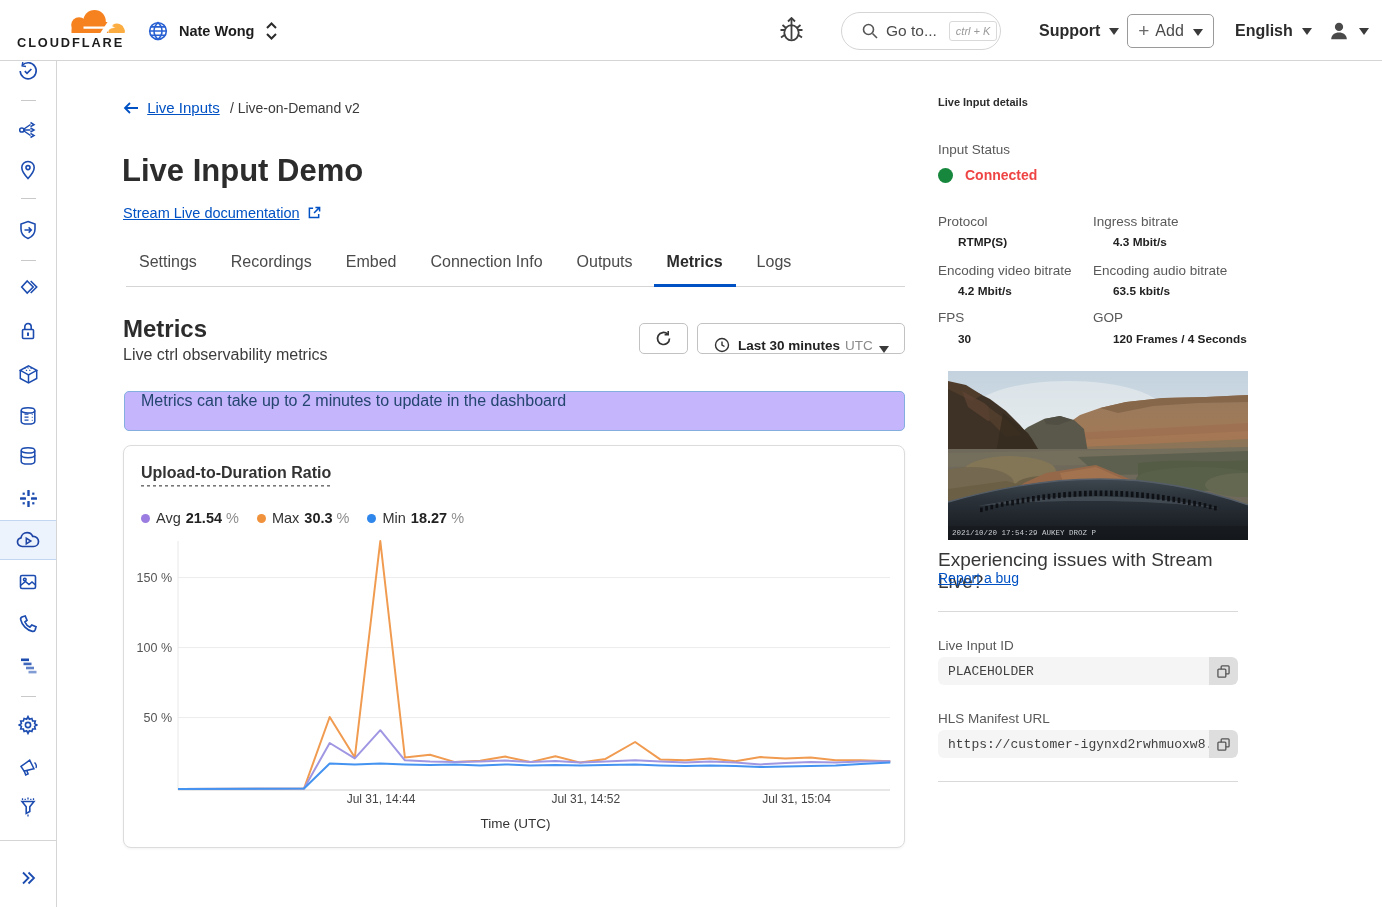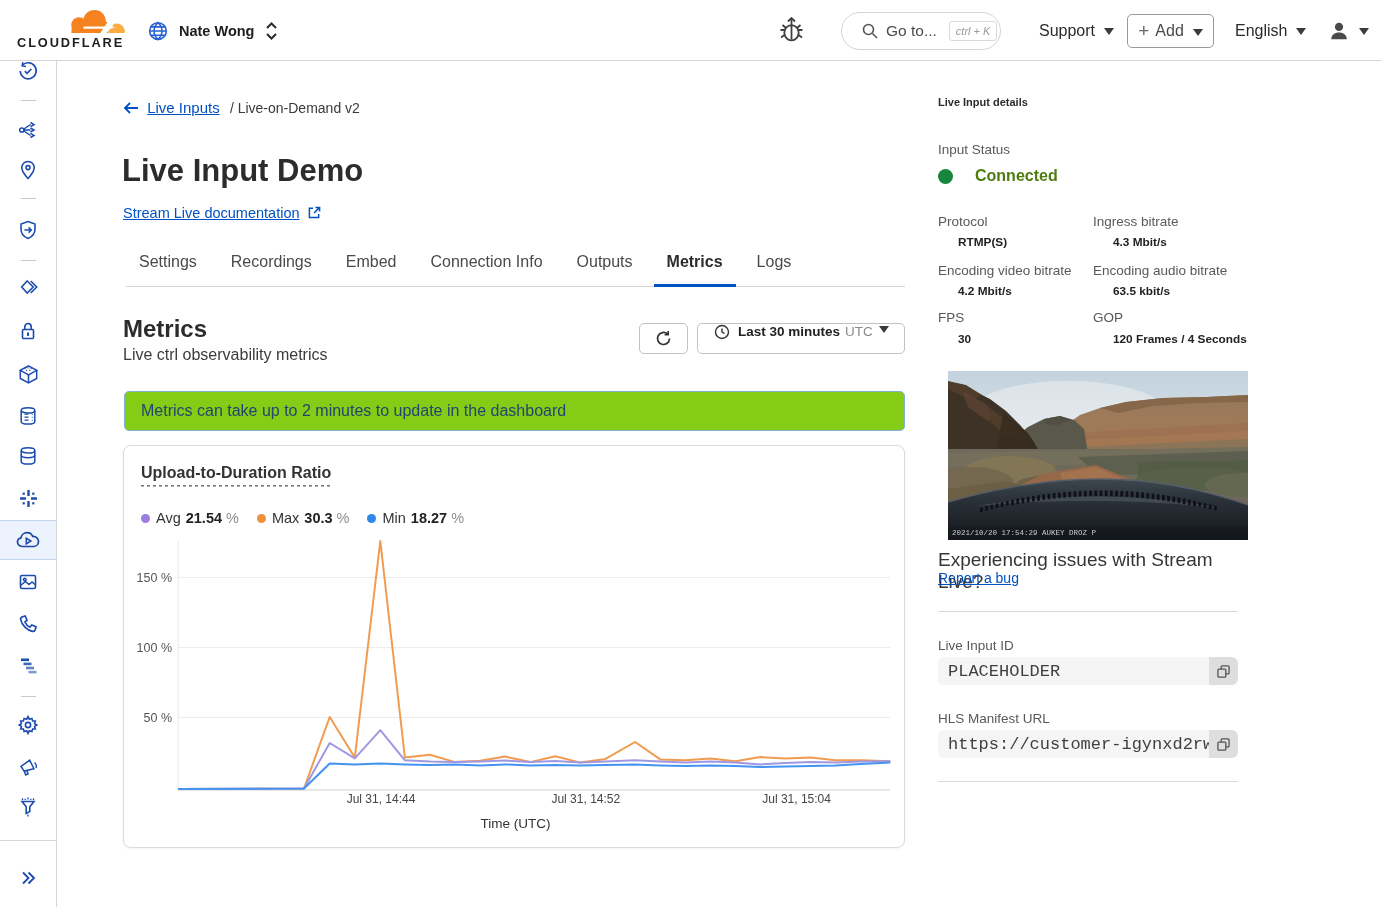--- a/index.html
+++ b/index.html
@@ -13,21 +13,21 @@
 #logo { position:absolute; left:16px; top:9px; }
 #acct { position:absolute; left:148px; top:21px; display:flex; align-items:center; }
 #acct .name { margin-left:11px; font-size:14.5px; font-weight:700; color:#1d1d1d; }
 #bugicon { position:absolute; left:778px; top:17px; }
 #search { position:absolute; left:841px; top:12px; width:160px; height:38px;
   border:1px solid #d5d5d5; border-radius:19px; display:flex; align-items:center; }
 #search .q { margin-left:20px; }
 #search .goto { margin-left:8px; font-size:15.5px; color:#4a4a4a; }
 #search .kbd { margin-left:12px; border:1px solid #d9d9d9; border-radius:3px; color:#9a9a9a;
   font-size:11px; padding:3px 6px;font-style:italic; }
-.navitem { position:absolute; top:0; height:61px; display:flex; align-items:center; font-size:16px; color:#2b2b2b; }
+.navitem { position:absolute; top:0; height:61px; display:flex; align-items:center; font-size:16px; color:#2b2b2b;font-weight:bold; }
 .caret { width:0; height:0; border-left:5.5px solid transparent; border-right:5.5px solid transparent;
   border-top:7px solid #3a3a3a; margin-left:9px; margin-top:2px; }
 #addbtn { position:absolute; left:1127px; top:14px; width:87px; height:34px; border:1px solid #9a9a9a;
   border-radius:5px; display:flex; align-items:center; justify-content:center; font-size:16px; color:#4a4a4a; }
 #addbtn .plus { font-size:19px; color:#6a6a6a; margin-right:6px; font-weight:400; }
 
 
 #side { position:absolute; left:0; top:61px; width:57px; height:846px; background:#fff;
   border-right:1px solid #d5d5d5; }
 .sicon { position:absolute; left:0; width:56px; display:flex; justify-content:center; }
@@ -45,25 +45,25 @@
 #tabs { position:absolute; left:126px; top:253px; width:779px; height:34px; border-bottom:1px solid #d5d5d5;
   display:flex; }
 #tabs .tab { padding:0 13px; margin-right:8px; font-size:16px; color:#4a4a4a; height:34px; }
 #tabs .tab.active { color:#2c2c2c; font-weight:700; border-bottom:3px solid #0051c3; }
 #mhead { position:absolute; left:123px; top:315px; }
 #mhead h2 { font-size:24px; font-weight:700; color:#2c2c2c; }
 #mhead .sub { margin-top:3px; font-size:16px; color:#3c3c3c; }
 #refresh { position:absolute; left:639px; top:323px; width:49px; height:31px; border:1px solid #c2c2c2;
   border-radius:5px; display:flex; align-items:center; justify-content:center; background:#fff; }
 #timesel { position:absolute; left:697px; top:323px; width:208px; height:31px; border:1px solid #c2c2c2;
-  border-radius:5px; display:flex; align-items:flex-start; background:#fff; font-size:13.5px; color:#222; white-space:nowrap; }
+  border-radius:5px; display:flex; align-items:flex-end; background:#fff; font-size:13.5px; color:#222; white-space:nowrap; }
 #timesel .bold { font-weight:700; margin-left:8px; }
 #timesel .utc { color:#8a8a8a; margin-left:5px; }
-#banner { position:absolute; left:124px; top:391px; width:781px; height:40px; background:#84cc16;
-  border:1px solid #84aede; border-radius:5px; display:flex; align-items:center; }
+#banner { position:absolute; left:124px; top:391px; width:781px; height:40px; background:#c4b5fd;
+  border:1px solid #84aede; border-radius:5px; display:flex; }
 #banner span { margin-left:16px; font-size:16px; color:#24456e; }
 
 
 #card { position:absolute; left:123px; top:445px; width:782px; height:403px; background:#fff;
   border:1px solid #dcdcdc; border-radius:8px; box-shadow:0 1px 3px rgba(0,0,0,0.05); }
 #ctitle { position:absolute; left:17px; top:18px; font-size:16px; font-weight:700; color:#333;
   padding-bottom:5px; background-image:repeating-linear-gradient(90deg,#777 0 3px,transparent 3px 6px);
   background-size:100% 1.6px; background-position:0 100%; background-repeat:no-repeat; }
 #legend { position:absolute; left:17px; top:64px; display:flex; font-size:14.5px; color:#333; }
 #legend .dot { width:9px; height:9px; border-radius:50%; margin-right:6px; }
@@ -71,28 +71,28 @@
 #legend b { margin-left:5px; color:#222; }
 #legend .pct { margin-left:4px; color:#8f8f8f; }
 
 
 #right { position:absolute; left:938px; top:85px; width:300px; }
 #right h3 { font-size:11px; font-weight:700; color:#2c2c2c; position:absolute; top:11px; }
 .rlabel { font-size:13.5px; color:#595959; position:absolute; }
 .rvalue { font-size:11.8px; font-weight:700; color:#222; position:absolute; white-space:nowrap;padding-left:20px; }
 #status { position:absolute; top:82px; display:flex; align-items:center; }
 #status .dotg { width:15px; height:15px; border-radius:50%; background:#17873d; }
-#status .ctext { margin-left:22px; font-size:16px; font-weight:700; color:#4d7c0f; }
+#status .ctext { margin-left:12px; font-size:14px; font-weight:700; color:#ef4444; }
 #thumb { position:absolute; top:286px; left:10px; }
 #exp { position:absolute; top:464px; font-size:19px; color:#363636; }
 #bug { position:absolute; top:485px; font-size:14px; }
 #bug a { color:#0051c3; text-decoration:underline; }
 .rsep { position:absolute; left:0; width:300px; border-top:1px solid #d9d9d9; }
 .cfield { position:absolute; left:0; width:300px; height:28px; background:#f5f5f5; border-radius:6px;
-  font-family:"Liberation Mono",monospace; font-size:17px; color:#404040; display:flex; align-items:center;
+  font-family:"Liberation Mono",monospace; font-size:13px; color:#404040; display:flex; align-items:center;
   overflow:hidden; white-space:nowrap; }
 .cfield .txt { margin-left:10px; }
 .cbtn { position:absolute; right:0; top:0; width:29px; height:28px; background:#dedede;
   border-radius:0 6px 6px 0; display:flex; align-items:center; justify-content:center; }
 </style>
 </head>
 <body>
 <div id="page">
 
 <div id="topbar">

